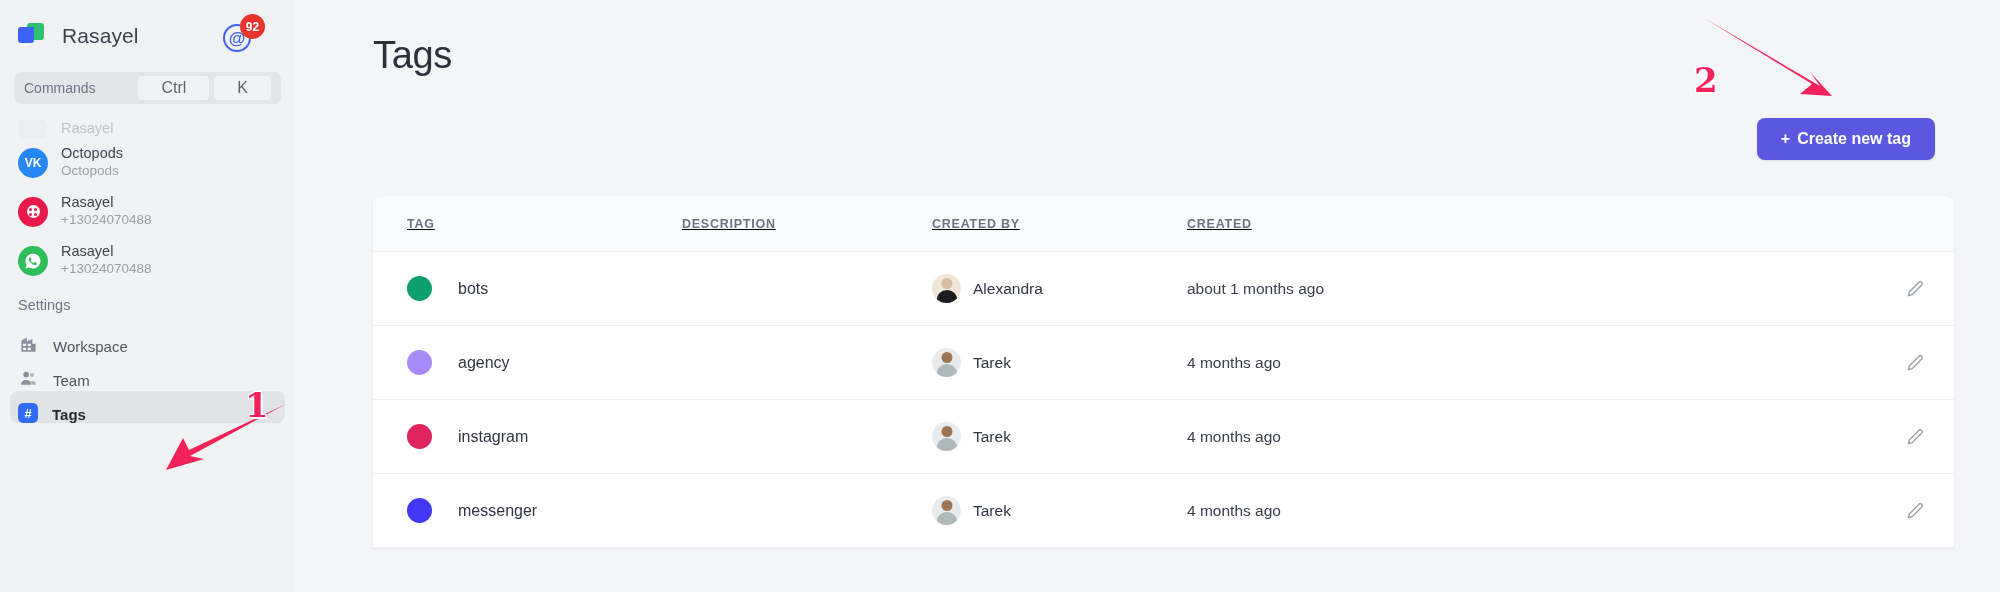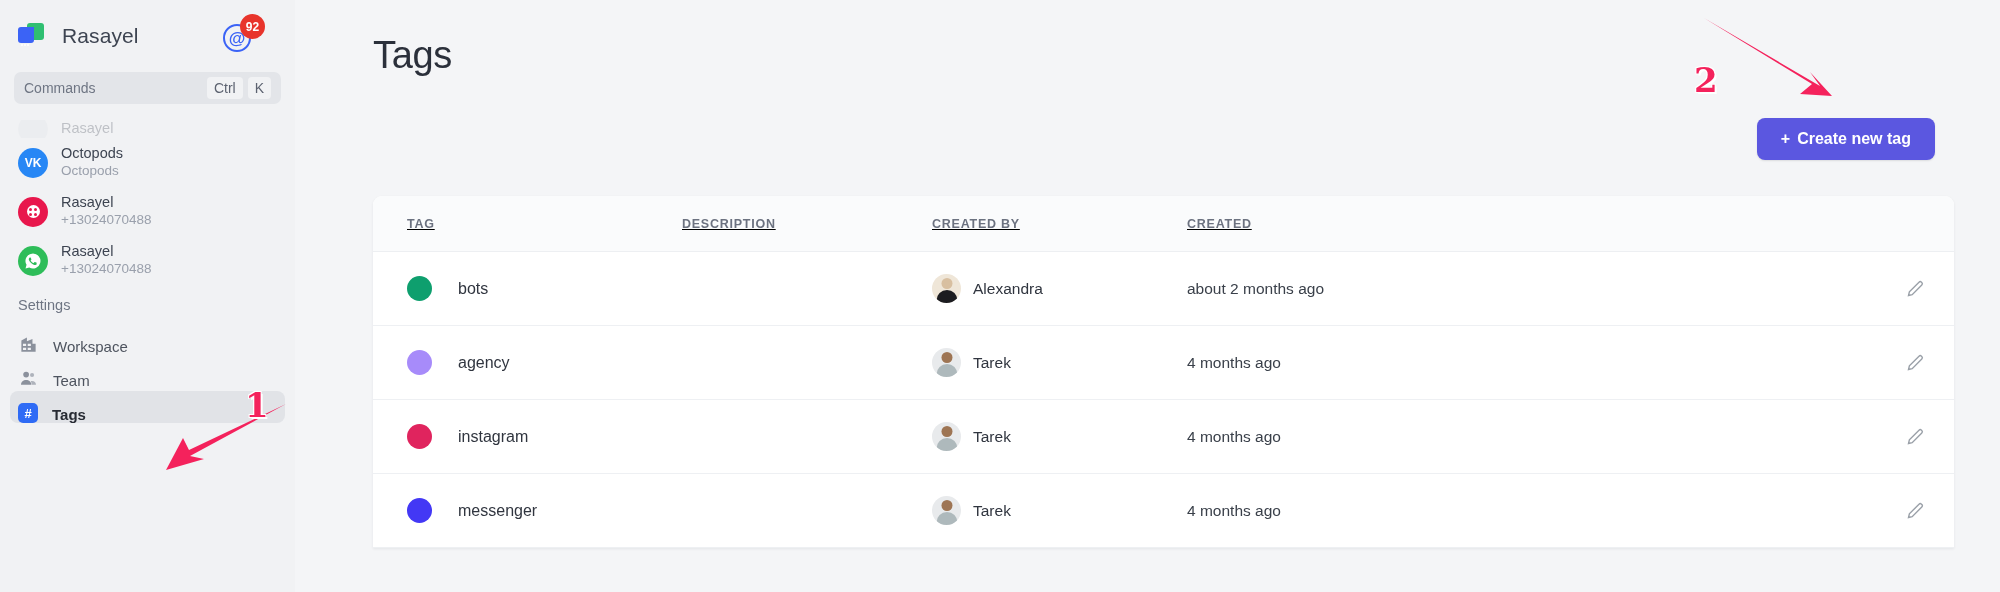--- a/index.html
+++ b/index.html
@@ -65,22 +65,22 @@
   }
 
   .commands {
     margin: 0 14px; height: 32px;
     background: #e3e5e9; border-radius: 7px;
     display: flex; align-items: center; padding: 0 10px;
   }
   .commands .lbl { font-size: 14px; color: #6e7583; flex: 1; }
   .kbd {
     background: #f1f2f4; border-radius: 4px;
-    font-size: 14px; color: #5c6270;
-    padding: 3px 7px; margin-left: 5px; min-width: 22px; text-align: center;
+    font-size: 16px; color: #5c6270;
+    padding: 3px 23px; margin-left: 5px; min-width: 22px; text-align: center;
   }
 
   .chan-list { margin-top: 16px; padding: 0 10px; }
   .chan-item {
     display: flex; align-items: center; height: 49px;
     padding: 0 8px; border-radius: 8px;
   }
   .chan-ghost { height: 18px; overflow: hidden; opacity: .28; }
   .chan-icon {
     width: 30px; height: 30px; border-radius: 50%;
@@ -344,21 +344,21 @@
           <span class="tag-name">bots</span>
         </div>
         <div class="col-desc"></div>
         <div class="col-by by-cell">
           <span class="avatar av-alexandra">
               <i class="head"></i>
               <i class="body"></i>
             </span>
           <span class="by-name">Alexandra</span>
         </div>
-        <div class="col-when when">about 2 months ago</div>
+        <div class="col-when when">about 1 months ago</div>
         <div class="col-act pencil">
           <svg viewBox="0 0 24 24">
               <path d="M4 20l4.2-1 11-11a2 2 0 000-2.8l-.4-.4a2 2 0 00-2.8 0l-11 11L4 20z"></path>
             </svg>
         </div>
       </div>
 
       <div class="trow">
         <div class="col-tag tag-cell">
           <span class="dot" style="background:#a78bfa"></span>

